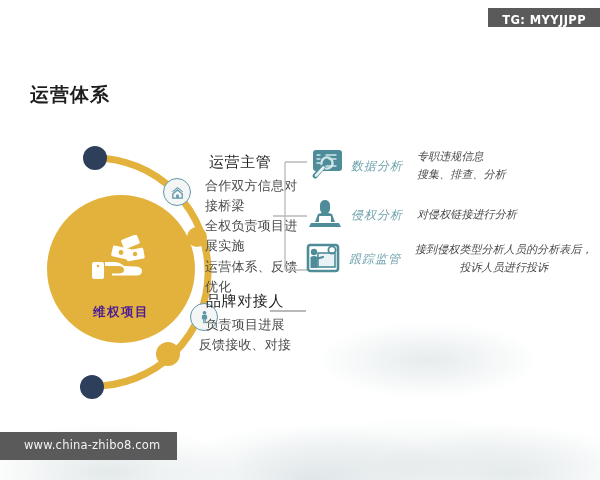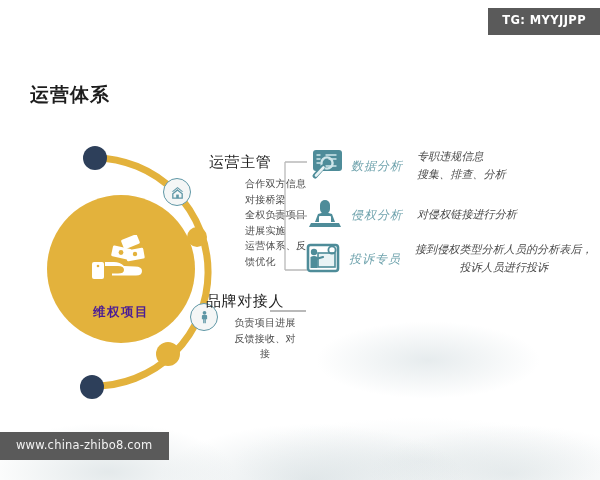--- a/index.html
+++ b/index.html
@@ -26,30 +26,30 @@
     position:absolute;left:300px;top:300px;width:320px;height:120px;
     background:radial-gradient(ellipse 160px 55px at 40% 50%, rgba(200,212,216,.45), rgba(200,212,216,0) 70%);
     pointer-events:none;
   }
 
   
   .tg-tag{
     position:absolute;right:0;top:8px;
     background:#5a5a5a;color:#fff;
     font-size:11.5px;font-weight:bold;letter-spacing:.4px;
-    padding:7px 14px 8px 14px;
+    padding:7px 14px 0 14px;
     line-height:1;
   }
 
   
   .url-bar{
     position:absolute;left:0;bottom:20px;
     background:#5a5a5a;color:#f2f2f2;
     font-size:11.5px;letter-spacing:.2px;
-    padding:8px 16px 9px 16px;
+    padding:8px 16px 9px 24px;
     line-height:1;
     margin-top:15px;
   }
 
   
   .page-title{
     position:absolute;left:30px;top:82px;
     font-size:19px;font-weight:bold;color:#1d1d1d;
     letter-spacing:1px;
   }
@@ -80,21 +80,21 @@
   .node-home{left:163px;top:178px;}
   .node-person{left:190px;top:303px;}
 
   
   .blk{position:absolute;}
   .blk-head{
     font-size:15px;font-weight:normal;color:#1f1f1f;letter-spacing:.6px;
     margin-bottom:4px;
   }
   .blk-body{
-    font-size:10px;color:#4d4d4d;line-height:1.55;letter-spacing:.2px;margin-left:40px;
+    font-size:13px;color:#4d4d4d;line-height:1.55;letter-spacing:.2px;
   }
   .mgr{left:205px;top:153px;width:102px;text-align:left;}
   .mgr .blk-head{text-align:left;padding-left:4px;}
   .brand{left:193px;top:292px;width:104px;text-align:center;}
 
   
   .role{
     position:absolute;display:flex;align-items:center;font-style:italic;
   }
   .role-icon{width:40px;height:40px;flex:0 0 40px;position:relative;}
@@ -232,21 +232,21 @@
     <div class="role-icon">
       <svg width="40" height="40" viewBox="0 0 40 40">
         <rect x="5" y="6" width="30" height="26" rx="2.5" fill="none" stroke="#4e8c99" stroke-width="2.6"></rect>
         <rect x="15" y="14" width="17" height="14" fill="#e9f3f5" stroke="#4e8c99" stroke-width="1.6"></rect>
         <circle cx="11" cy="13" r="3.2" fill="#4e8c99"></circle>
         <path d="M7.5 18 q3.5 -2 7 0 v11 h-7 z" fill="#4e8c99"></path>
         <path d="M13 20 l7 -2" stroke="#4e8c99" stroke-width="2.2" stroke-linecap="round"></path>
         <circle cx="29" cy="11" r="3.6" fill="none" stroke="#4e8c99" stroke-width="1.8"></circle>
       </svg>
     </div>
-    <div class="role-title">投诉专员</div>
+    <div class="role-title">跟踪监管</div>
     <div class="role-desc">
       <div>接到侵权类型分析人员的分析表后，</div>
       <div style="text-align:center">投诉人员进行投诉</div>
     </div>
   </div>
 
 
   <div class="url-bar">www.china-zhibo8.com</div>
 
 </div>

